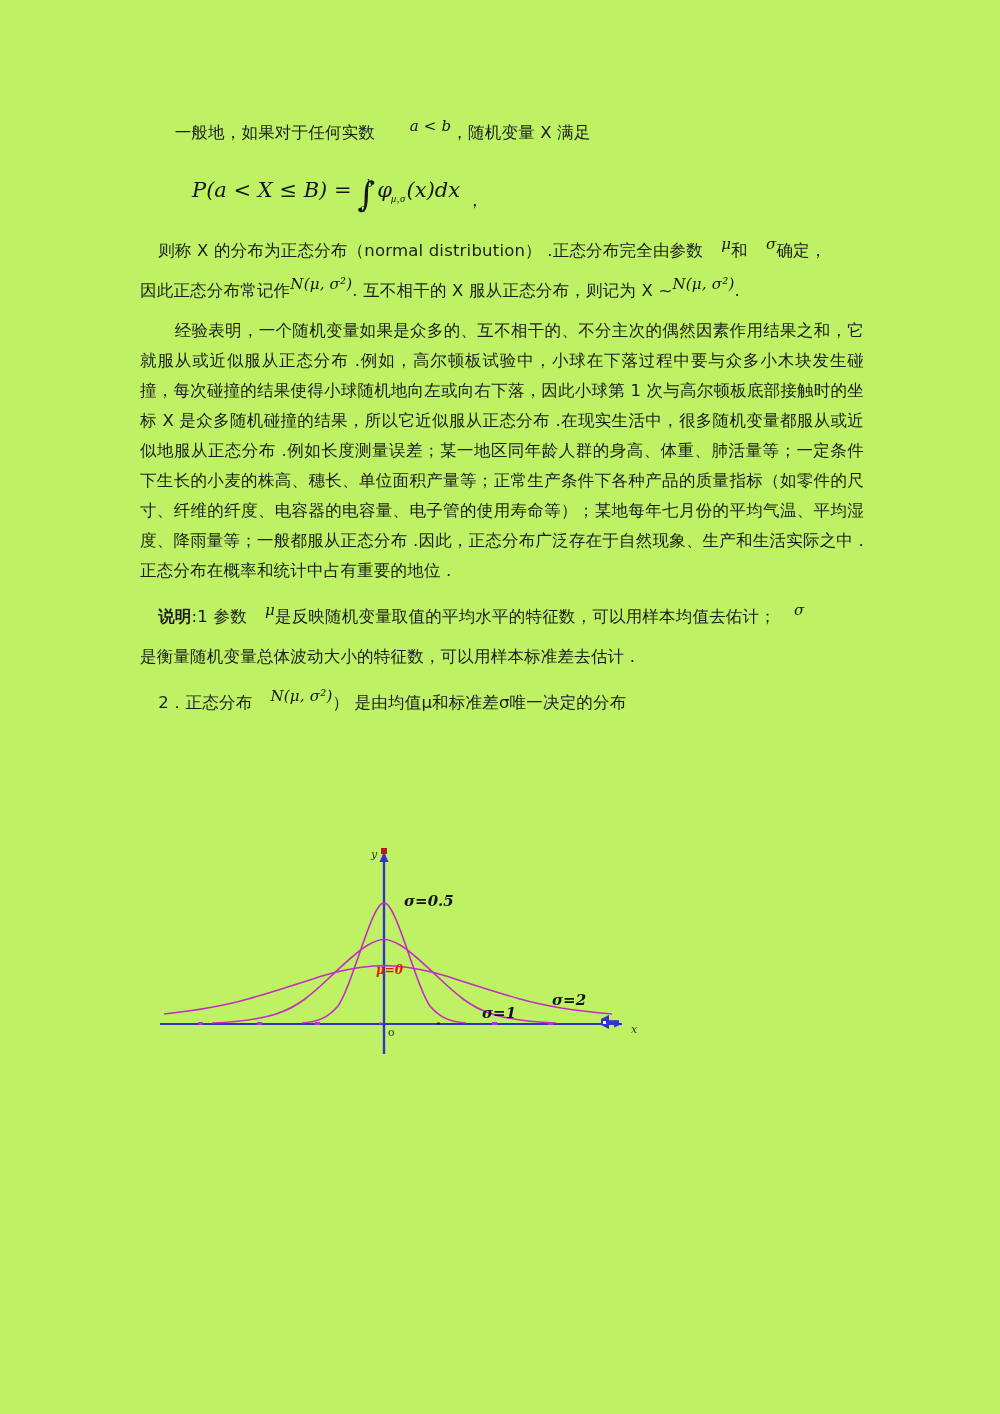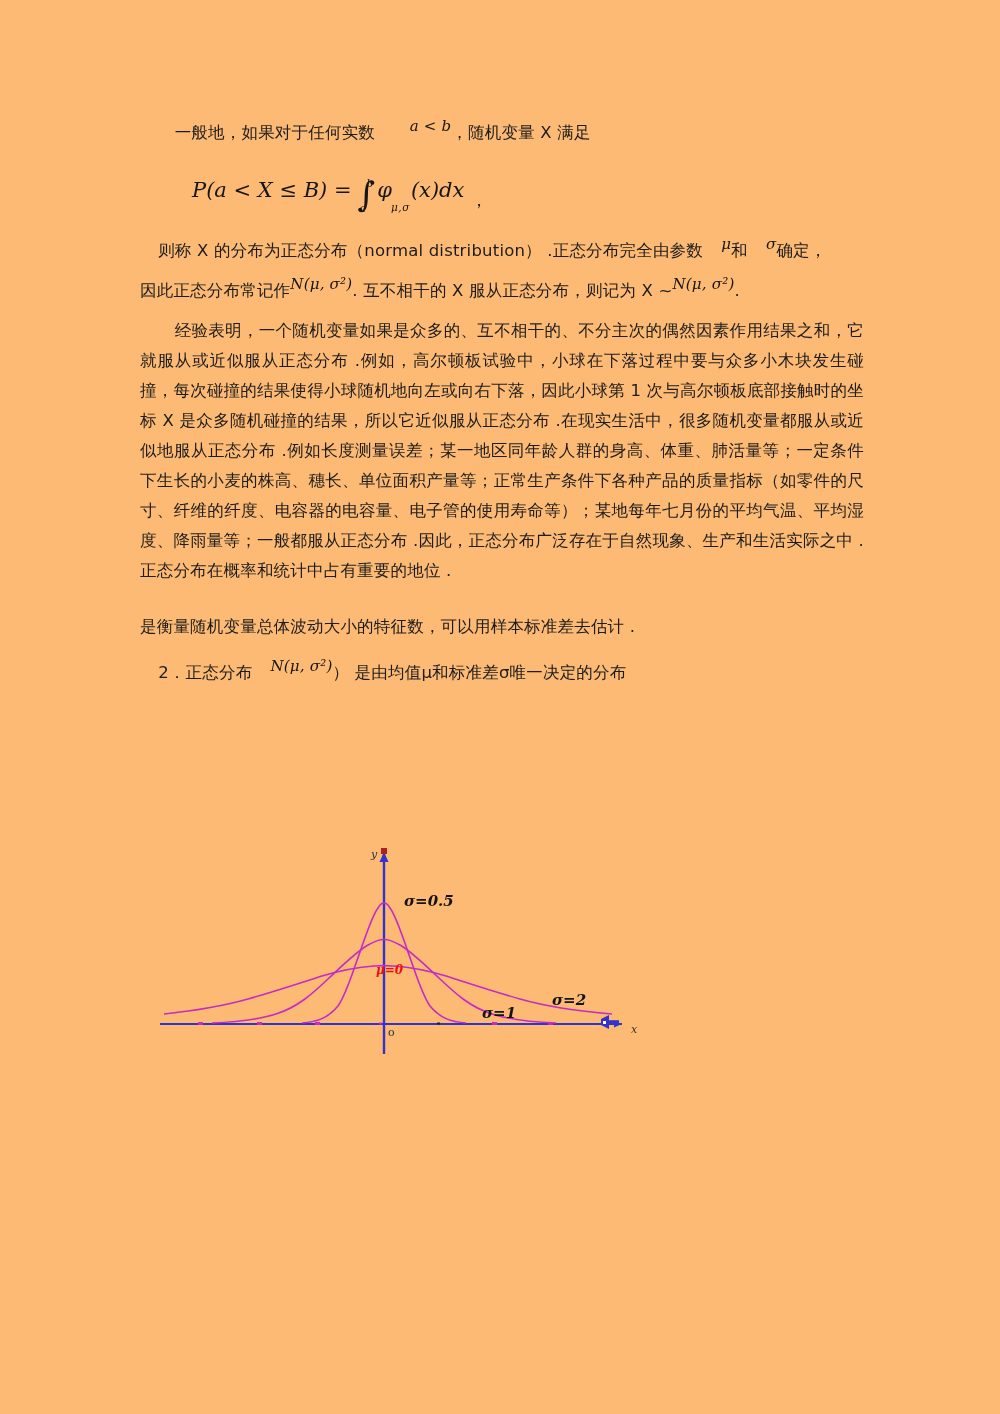--- a/index.html
+++ b/index.html
@@ -11,21 +11,21 @@
     width: 1000px;
     height: 1414px;
     position: relative;
     font-family: "DejaVu Sans", "Liberation Sans", sans-serif;
     color: #1a1a1a;
     overflow: hidden;
   }
   .page {
     position: absolute;
     inset: 0;
-    background: #fdba74;
+    background: #bef264;
   }
   .content {
     position: absolute;
     left: 140px;
     top: 118px;
     width: 724px;
   }
 
   
   .para {
@@ -81,23 +81,24 @@
   }
   .intg .lim-bot {
     position: absolute;
     font-size: 10.5px;
     bottom: -7px;
     left: 2px;
   }
   .phi-sub {
     font-size: 10.5px;
     position: relative;
-    top: 14px;
+    top: 5px;
     left: -1px;
     letter-spacing: 0.5px;
+    font-family: Liberation Serif, serif;
   }
   .trailing-comma {
     display: inline-block;
     position: relative;
     top: 9px;
     left: 6px;
     font-style: normal;
     font-size: 17px;
   }
 
@@ -144,20 +145,23 @@
     <p class="para">
       <span>因此正态分布常记作</span><span class="math math-sup">N(μ, σ²)</span><span>. 互不相干的 X 服从正态分布，则记为 X ~</span><span class="math math-sup">N(μ, σ²)</span><span>.</span>
     </p>
 
     <div class="block-gap-sm"></div>
 
     <p class="para indent2">经验表明，一个随机变量如果是众多的、互不相干的、不分主次的偶然因素作用结果之和，它就服从或近似服从正态分布 .例如，高尔顿板试验中，小球在下落过程中要与众多小木块发生碰撞，每次碰撞的结果使得小球随机地向左或向右下落，因此小球第 1 次与高尔顿板底部接触时的坐标 X 是众多随机碰撞的结果，所以它近似服从正态分布 .在现实生活中，很多随机变量都服从或近似地服从正态分布 .例如长度测量误差；某一地区同年龄人群的身高、体重、肺活量等；一定条件下生长的小麦的株高、穗长、单位面积产量等；正常生产条件下各种产品的质量指标（如零件的尺寸、纤维的纤度、电容器的电容量、电子管的使用寿命等）；某地每年七月份的平均气温、平均湿度、降雨量等；一般都服从正态分布 .因此，正态分布广泛存在于自然现象、生产和生活实际之中 .正态分布在概率和统计中占有重要的地位 .</p>
 
     <div class="block-gap-md"></div>
 
+    <p class="para indent1">
+      <span class="bold-label">说明</span><span>:1 参数</span><span class="math math-sup">μ</span><span>是反映随机变量取值的平均水平的特征数，可以用样本均值去佑计；</span><span class="math math-sup">σ</span>
+    </p>
 
     <div class="block-gap-sm"></div>
 
     <p class="para">是衡量随机变量总体波动大小的特征数，可以用样本标准差去估计 .</p>
 
 
     <div class="block-gap-md"></div>
 
     <p class="para indent1">
       <span>2．正态分布</span><span class="math math-sup">N(μ, σ²)</span><span>） 是由均值μ和标准差σ唯一决定的分布</span>

